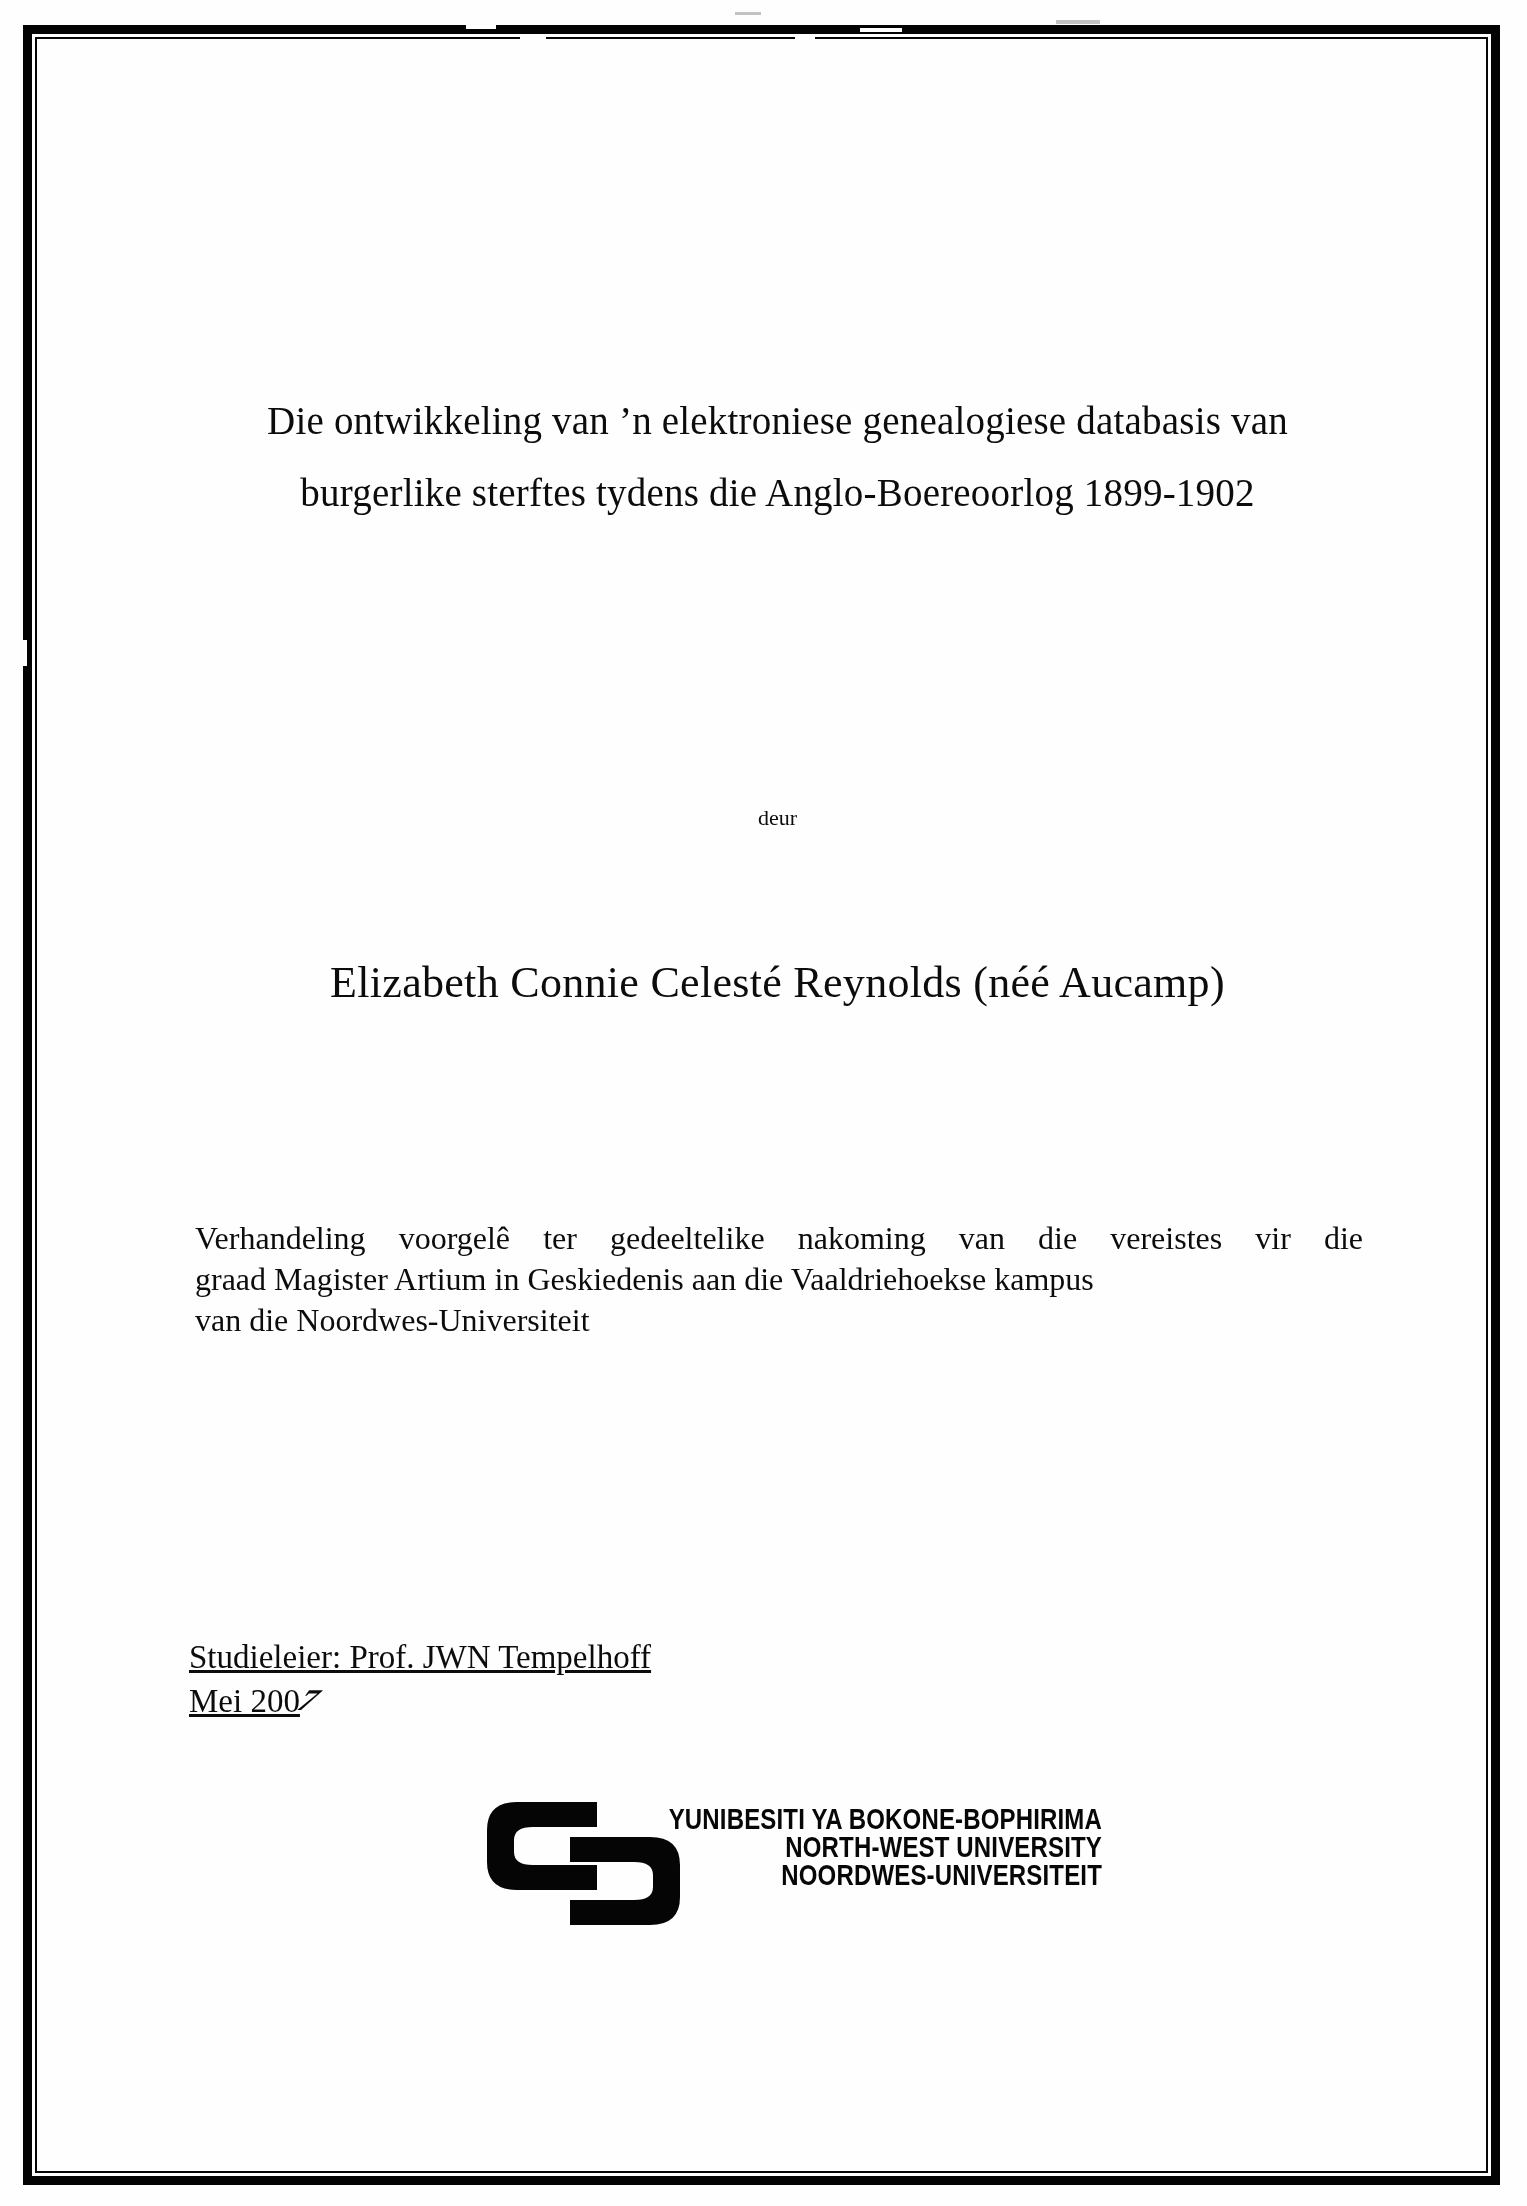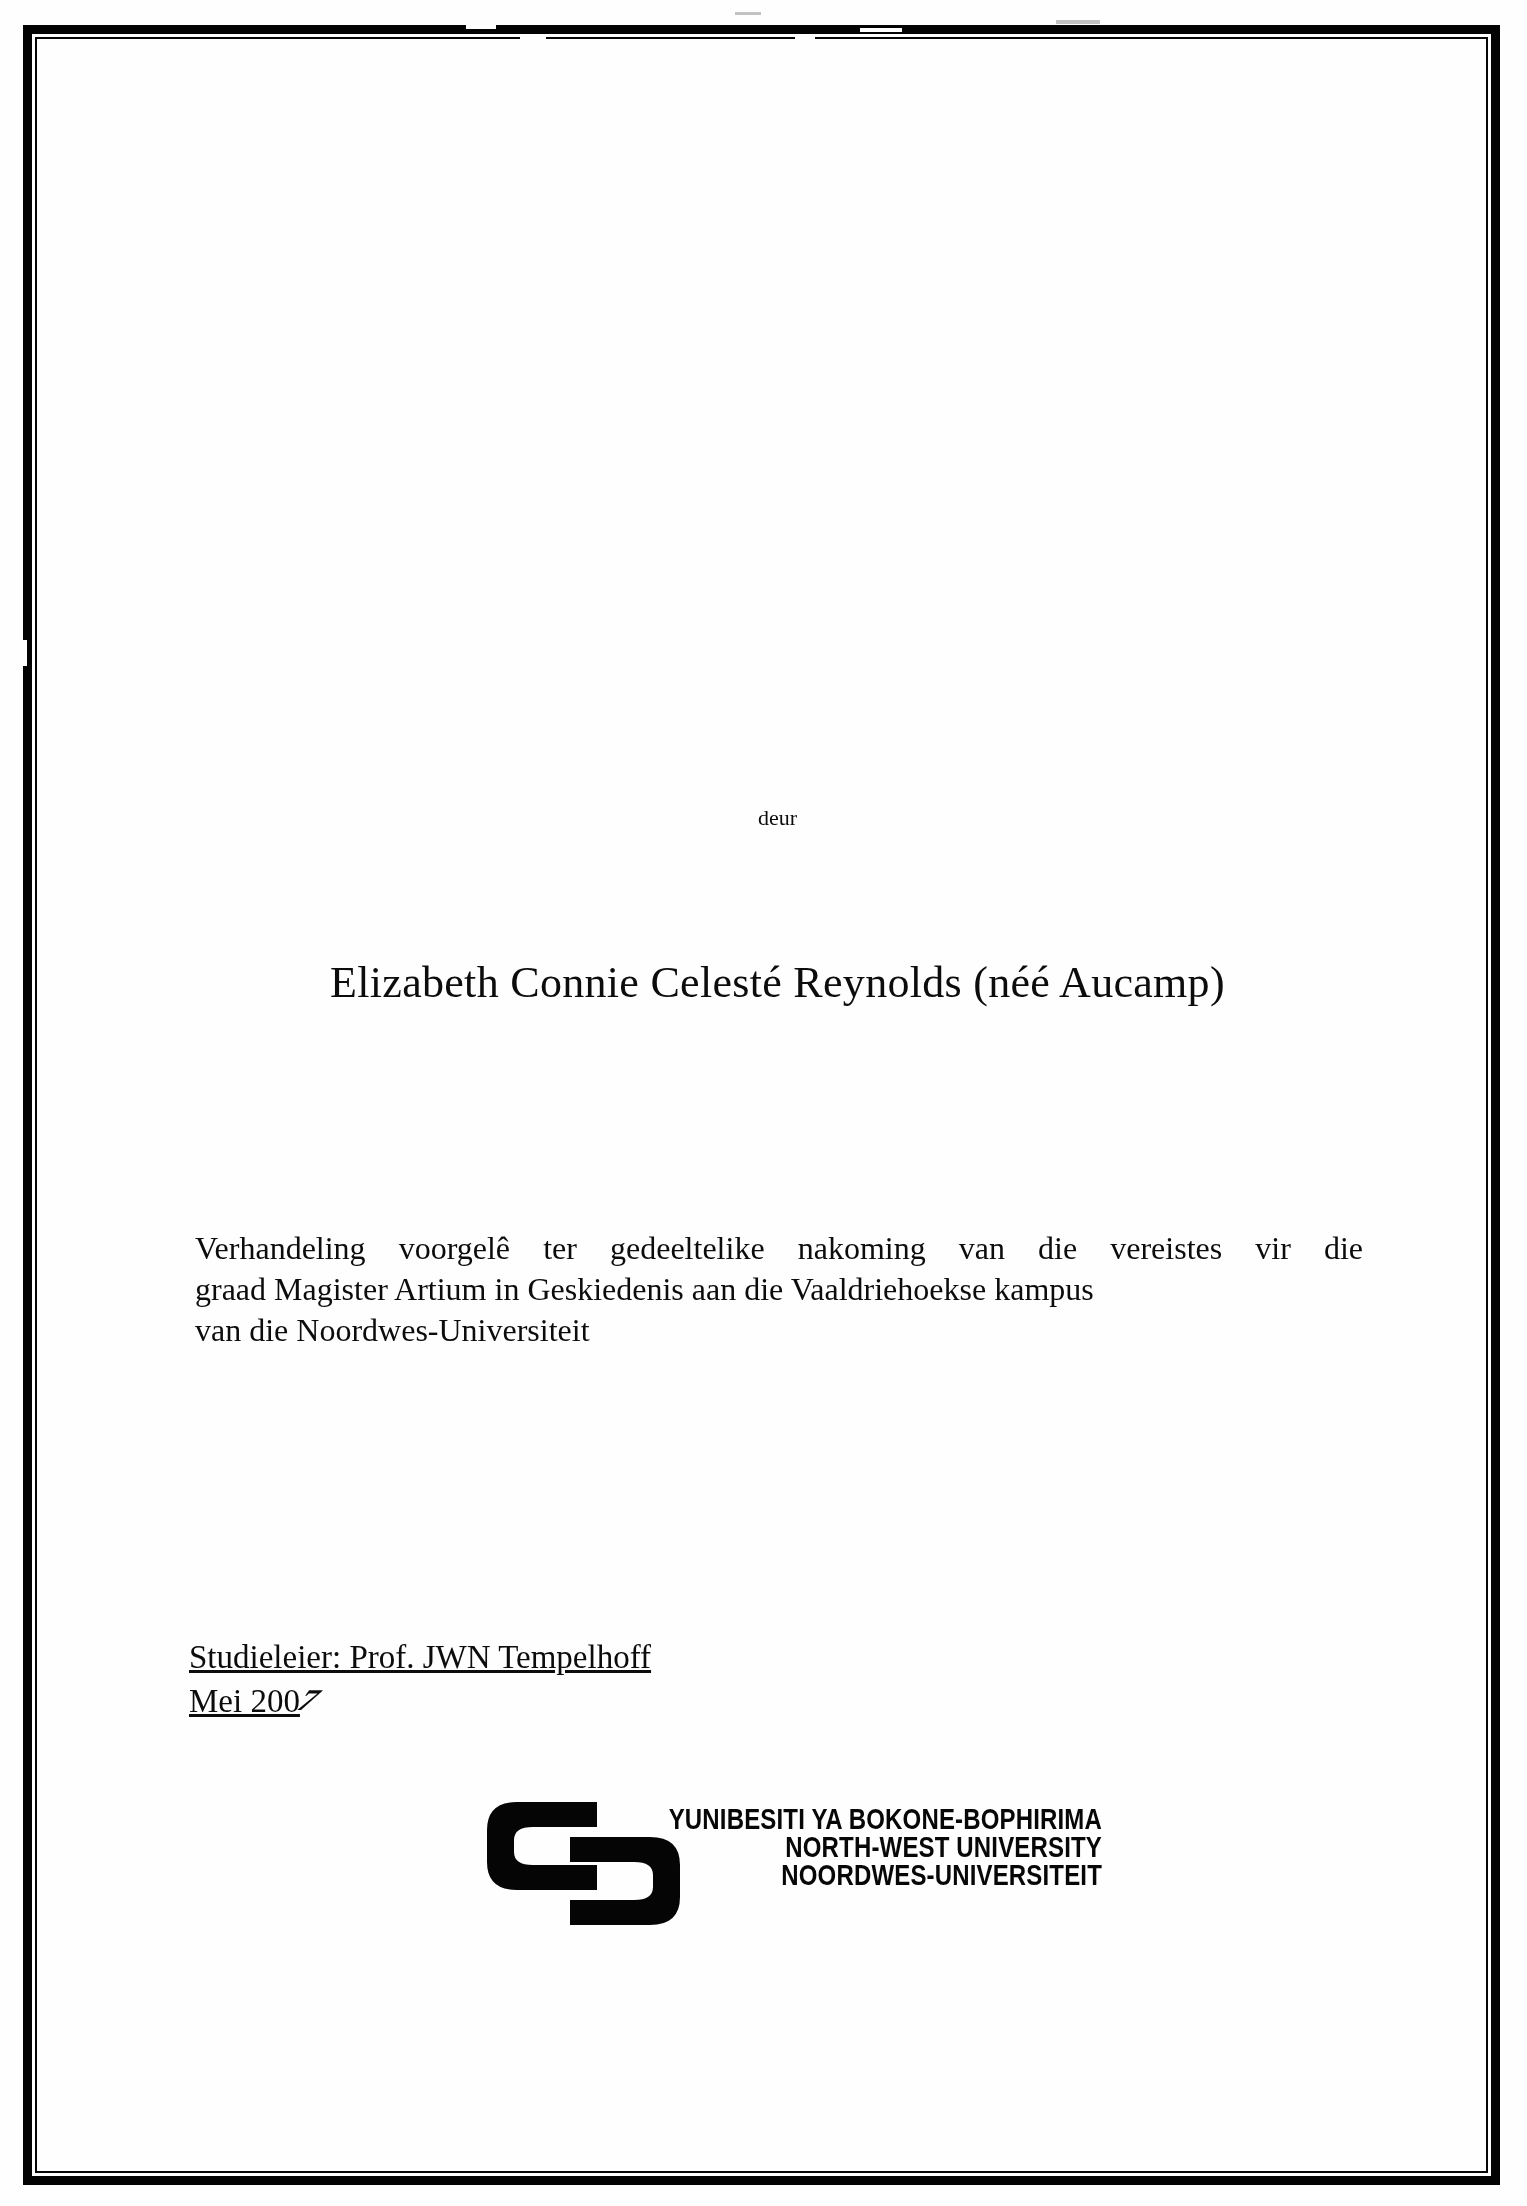--- a/index.html
+++ b/index.html
@@ -51,21 +51,20 @@
   }
   .statement {
     position: absolute; top: 1179px; left: 158px;
     width: 1168px;
     font-size: 32px;
     line-height: 41px;
   }
   .statement .justified {
     text-align: justify;
     text-align-last: justify;
-    margin-top: 10px;
   }
   .italic { }
   .supervisor-block {
     position: absolute; top: 1596px; left: 152px;
     font-size: 33px;
     line-height: 44px;
     text-decoration: underline;
   }
   .odd-seven {
     display: inline-block;
@@ -104,20 +103,24 @@
 </style>
 </head>
 <body>
 
 <div class="scan">
 
   <div class="frame-outer">
     <div class="frame-inner">
       <div class="content">
 
+        <div class="centered doc-title">
+          <div>Die ontwikkeling van ’n elektroniese genealogiese databasis van</div>
+          <div>burgerlike sterftes tydens die Anglo-Boereoorlog 1899-1902</div>
+        </div>
 
         <div class="centered byline-label">deur</div>
 
         <div class="centered author-line">Elizabeth Connie Celesté Reynolds (néé Aucamp)</div>
 
         <div class="statement">
           <div class="justified">Verhandeling voorgelê ter gedeeltelike nakoming van die vereistes vir die</div>
           <div><span>graad </span><span class="italic">Magister Artium</span><span> in Geskiedenis aan die Vaaldriehoekse kampus</span></div>
           <div>van die Noordwes-Universiteit</div>
         </div>

